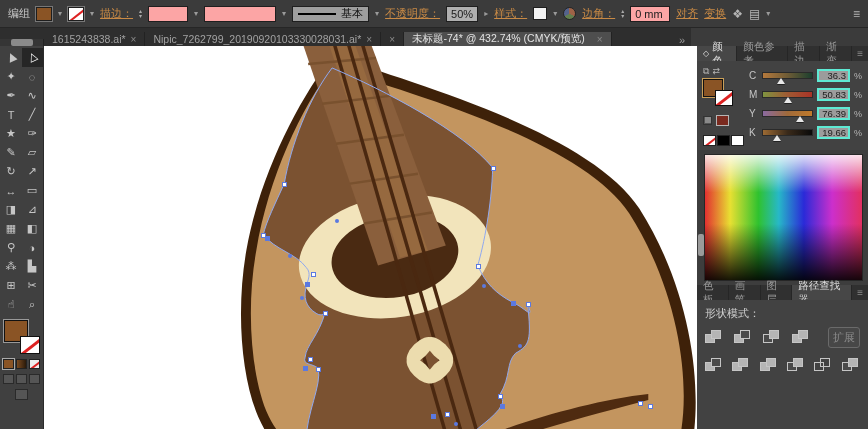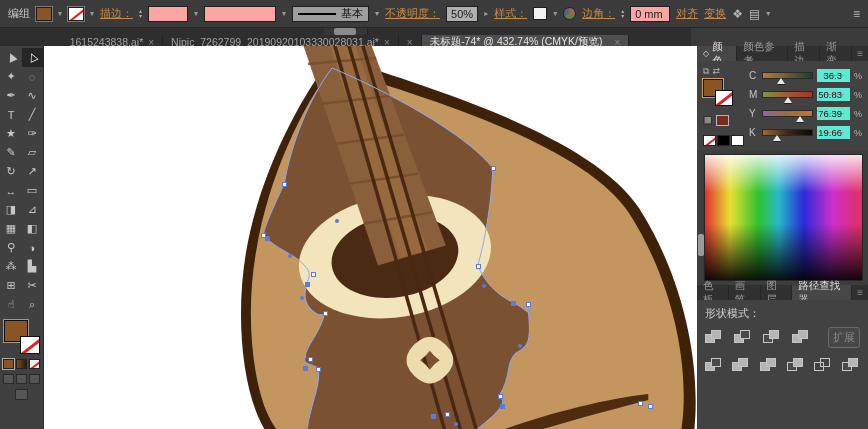--- a/index.html
+++ b/index.html
@@ -20,21 +20,21 @@
   .field.gray{background:#fca5a5;min-width:40px;}
   .field.wide{min-width:72px;}
   .brushbox{background:#9e9e9e;color:#111;border:1px solid #1f1f1f;height:16px;display:inline-flex;align-items:center;gap:5px;padding:0 5px;}
   .brushline{display:inline-block;width:38px;height:2px;background:#000;}
   .colorwheel{width:13px;height:13px;border-radius:50%;background:conic-gradient(#b06a4a 0 120deg,#6a8a52 0 240deg,#5a6a9a 0);border:1px solid #222;opacity:.85;}
   .cicon{color:#b5b5b5;font-size:12px;}
   .cbar .spacer{flex:1;}
   .ministyle{width:14px;height:13px;background:#f2f2f2;border:1px solid #1e1e1e;display:inline-block;}
 
   
-  .tabbar{position:absolute;left:0;top:28px;width:691px;height:18px;background:#2e2e2e;display:flex;align-items:center;overflow:hidden;flex-direction:column;}
+  .tabbar{position:absolute;left:0;top:28px;width:691px;height:18px;background:#2e2e2e;display:flex;align-items:flex-end;overflow:hidden;}
   .tabstub{width:44px;background:#353535;border-right:1px solid #222;display:flex;align-items:center;justify-content:center;}
   .tabstub i{display:block;width:22px;height:7px;background:#8a8a8a;border-radius:2px;}
   .doctab{display:flex;align-items:center;gap:5px;padding:0 8px;border-right:1px solid #222;color:#a2a2a2;font-size:10.5px;max-width:250px;}
   .doctab .close{color:#8a8a8a;font-size:10px;}
   .doctab.active{background:#4e4e4e;color:#e3e3e3;gap:12px;}
   .tab-overflow{margin-left:auto;color:#9a9a9a;padding:0 6px;display:flex;align-items:center;}
 
   
   .main{position:absolute;left:0;top:46px;width:868px;height:383px;display:flex;}
 
@@ -85,21 +85,21 @@
   .ssw{width:13px;height:11px;border:1px solid #222;}
   .ssw.none{background:#fff;position:relative;overflow:hidden;}
   .ssw.none:before{content:"";position:absolute;left:-2px;top:4px;width:20px;height:2px;background:#d22;transform:rotate(-38deg);}
   .ssw.black{background:#000;}
   .ssw.white{background:#fff;}
   .channels{flex:1;padding-left:2px;}
   .chrow{display:flex;align-items:center;height:19px;gap:4px;}
   .chletter{width:9px;color:#c5c5c5;font-size:10px;}
   .chtrack{position:relative;flex:1;height:7px;border:1px solid #2a2a2a;}
   .chthumb{position:absolute;top:5px;margin-left:-4px;width:0;height:0;border-left:4px solid transparent;border-right:4px solid transparent;border-bottom:6px solid #e8e8e8;filter:drop-shadow(0 1px 0 #222);}
-  .chfield{width:33px;height:13px;background:#9c9c9c;color:#1c1c1c;border:6px solid #5eead4;font-size:9.5px;display:flex;align-items:center;justify-content:flex-end;padding:0 2px;}
+  .chfield{width:33px;height:13px;background:#9c9c9c;color:#1c1c1c;border:2px solid #5eead4;font-size:9.5px;display:flex;align-items:center;justify-content:flex-end;padding:0 2px;}
   .chpct{color:#b5b5b5;font-size:9px;}
   .spectrum{margin:4px 5px 4px 7px;height:127px;border:1px solid #262626;
     background:
       linear-gradient(to bottom, rgba(255,255,255,.85), rgba(255,255,255,0) 30%, rgba(0,0,0,0) 55%, rgba(0,0,0,.9)),
       linear-gradient(to right,#e23030,#e8e032 16%,#2fc22f 34%,#27b8c8 47%,#2a2ad8 63%,#cc2fcc 81%,#e23060 100%);}
   .pfbody{background:#424242;flex:1;padding:6px 8px;font-size:11px;color:#cfcfcf;}
   .pfrow{display:flex;align-items:center;gap:9px;margin:6px 0 10px 0;}
   .pfbtn{position:relative;width:20px;height:16px;}
   .pfbtn .s1,.pfbtn .s2{position:absolute;width:10px;height:9px;border:1px solid #c5c5c5;}
   .pfbtn .s1{left:0;top:4px;}

